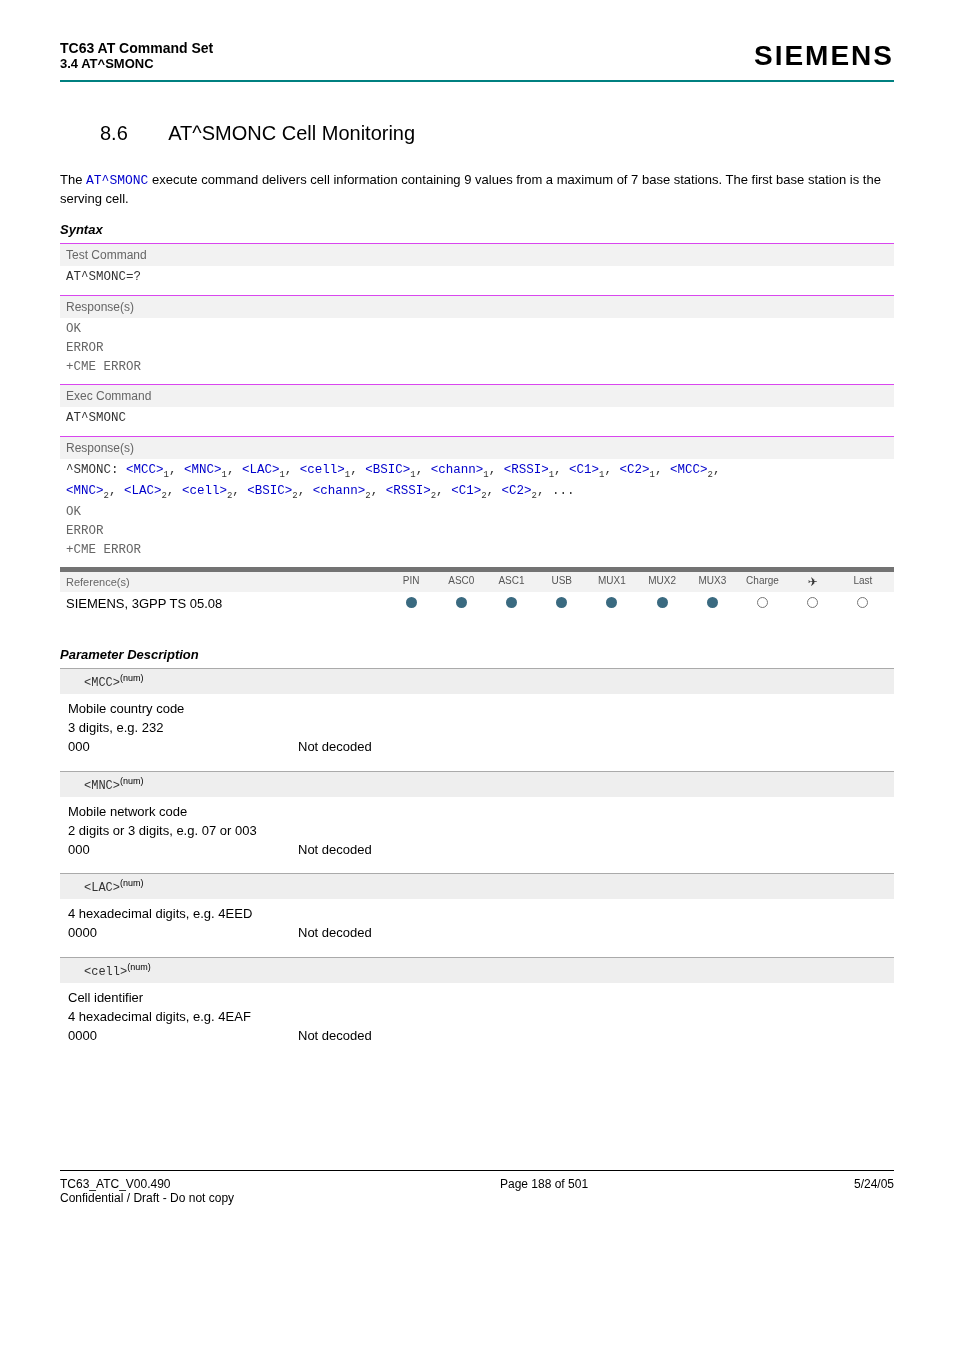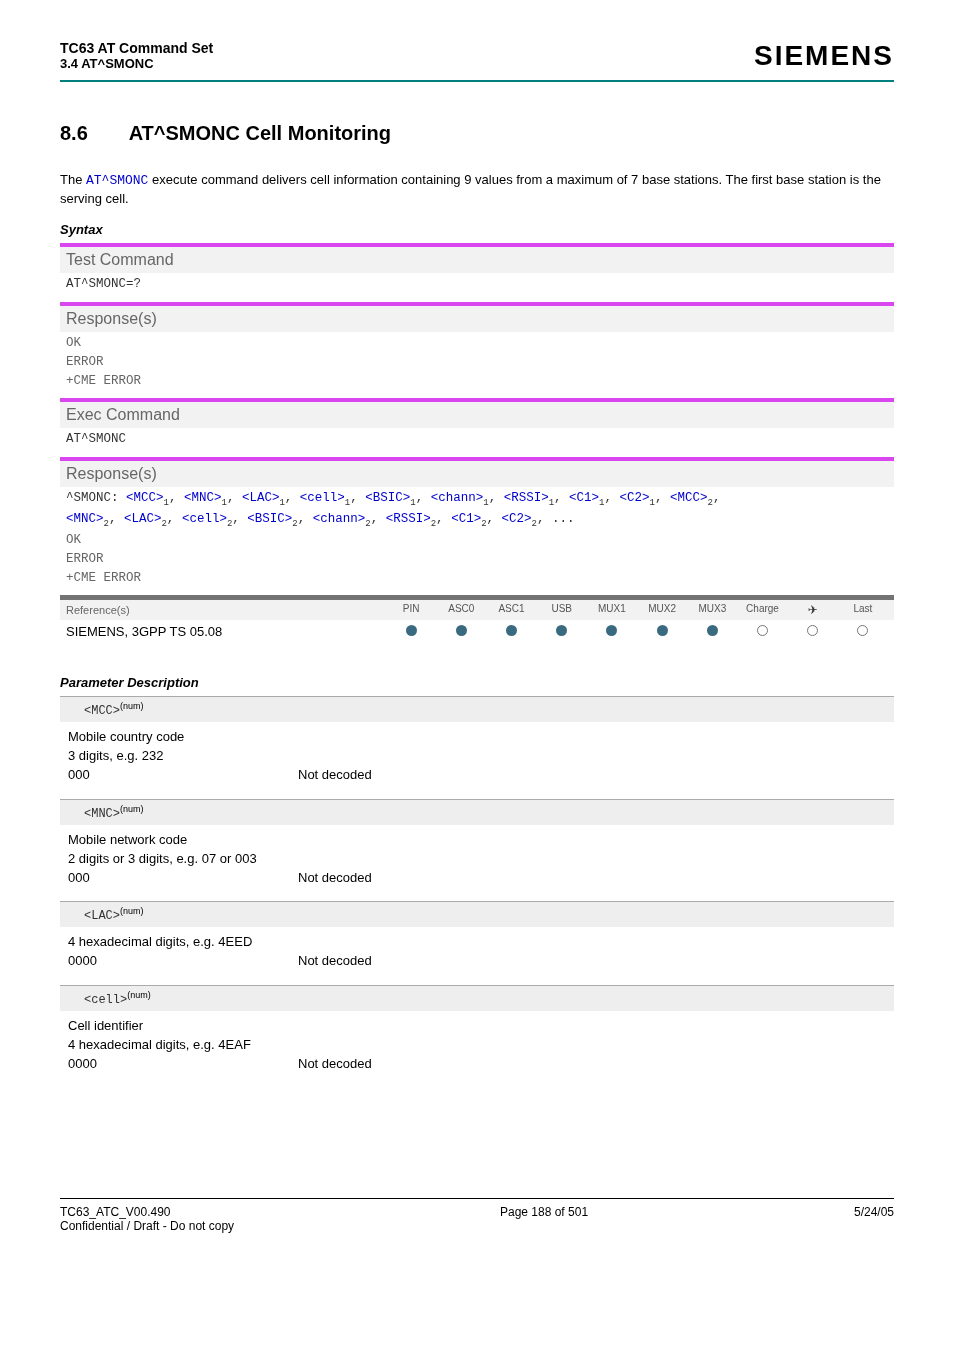--- a/index.html
+++ b/index.html
@@ -22,30 +22,30 @@
   .header-title { font-weight: bold; font-size: 14px; }
   .header-sub { font-weight: bold; font-size: 13px; }
   .logo {
     font-family: Arial, Helvetica, sans-serif;
     font-weight: 900;
     font-size: 28px;
     letter-spacing: 2px;
     color: #000;
   }
   .hr-top { border: none; border-top: 2px solid #008080; margin-bottom: 40px; }
-  .section-title { font-size: 20px; font-weight: bold; color: #000; margin-bottom: 26px; }
+  .section-title { font-size: 20px; font-weight: normal; color: #000; margin-bottom: 26px; margin-left: 40px; }
   .section-number { display: inline-block; margin-right: 36px; }
   .intro { font-size: 13px; line-height: 1.4; margin-bottom: 14px; }
   .code-inline { font-family: "Courier New", monospace; color: #0000cc; }
   .subhead { font-style: italic; font-weight: bold; font-size: 13px; margin-bottom: 6px; }
   .block {
     background: #f2f2f2;
-    border-top: 4px solid #d946ef;
+    border-top: 1px solid #d946ef;
     padding: 4px 6px;
-    font-size: 16px;
+    font-size: 12px;
     color: #666;
   }
   .block-body {
     padding: 2px 6px 8px 6px;
     font-size: 12.5px;
     line-height: 1.5;
   }
   .mono { font-family: "Courier New", monospace; font-size: 12.5px; color: #333; }
   .mono-dim { color: #666; }
   .param-link { font-family: "Courier New", monospace; color: #0000cc; }

